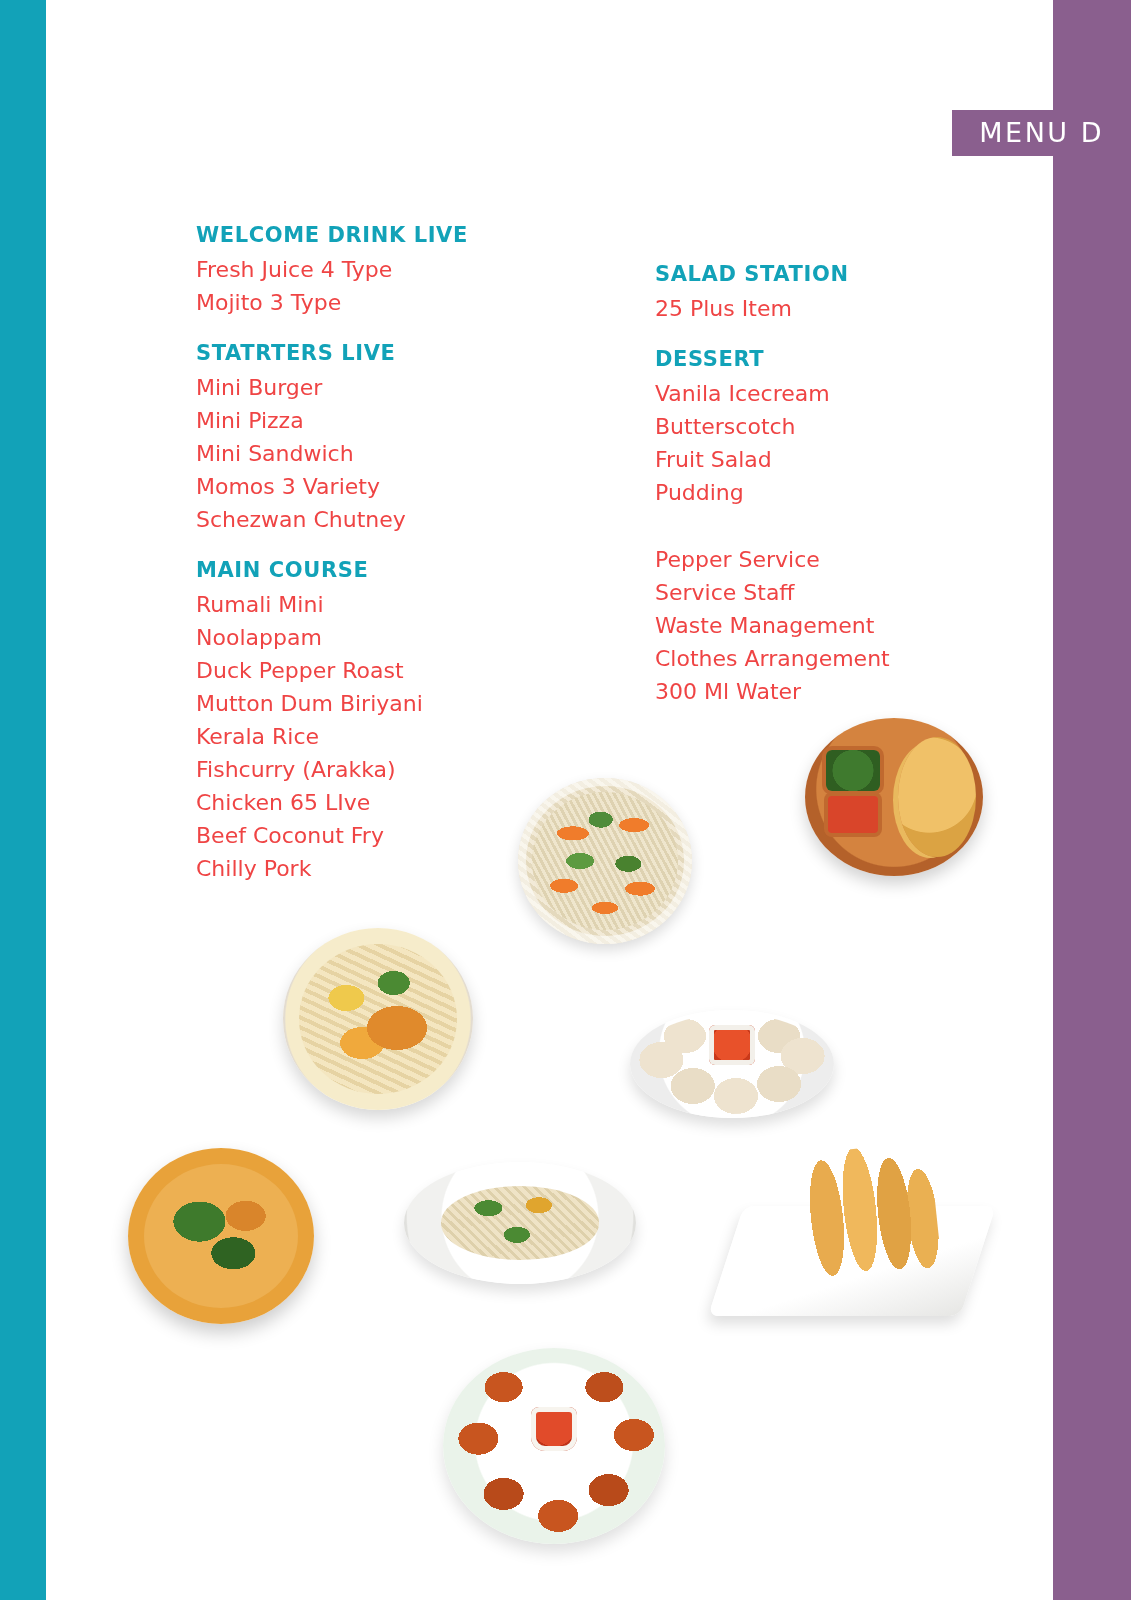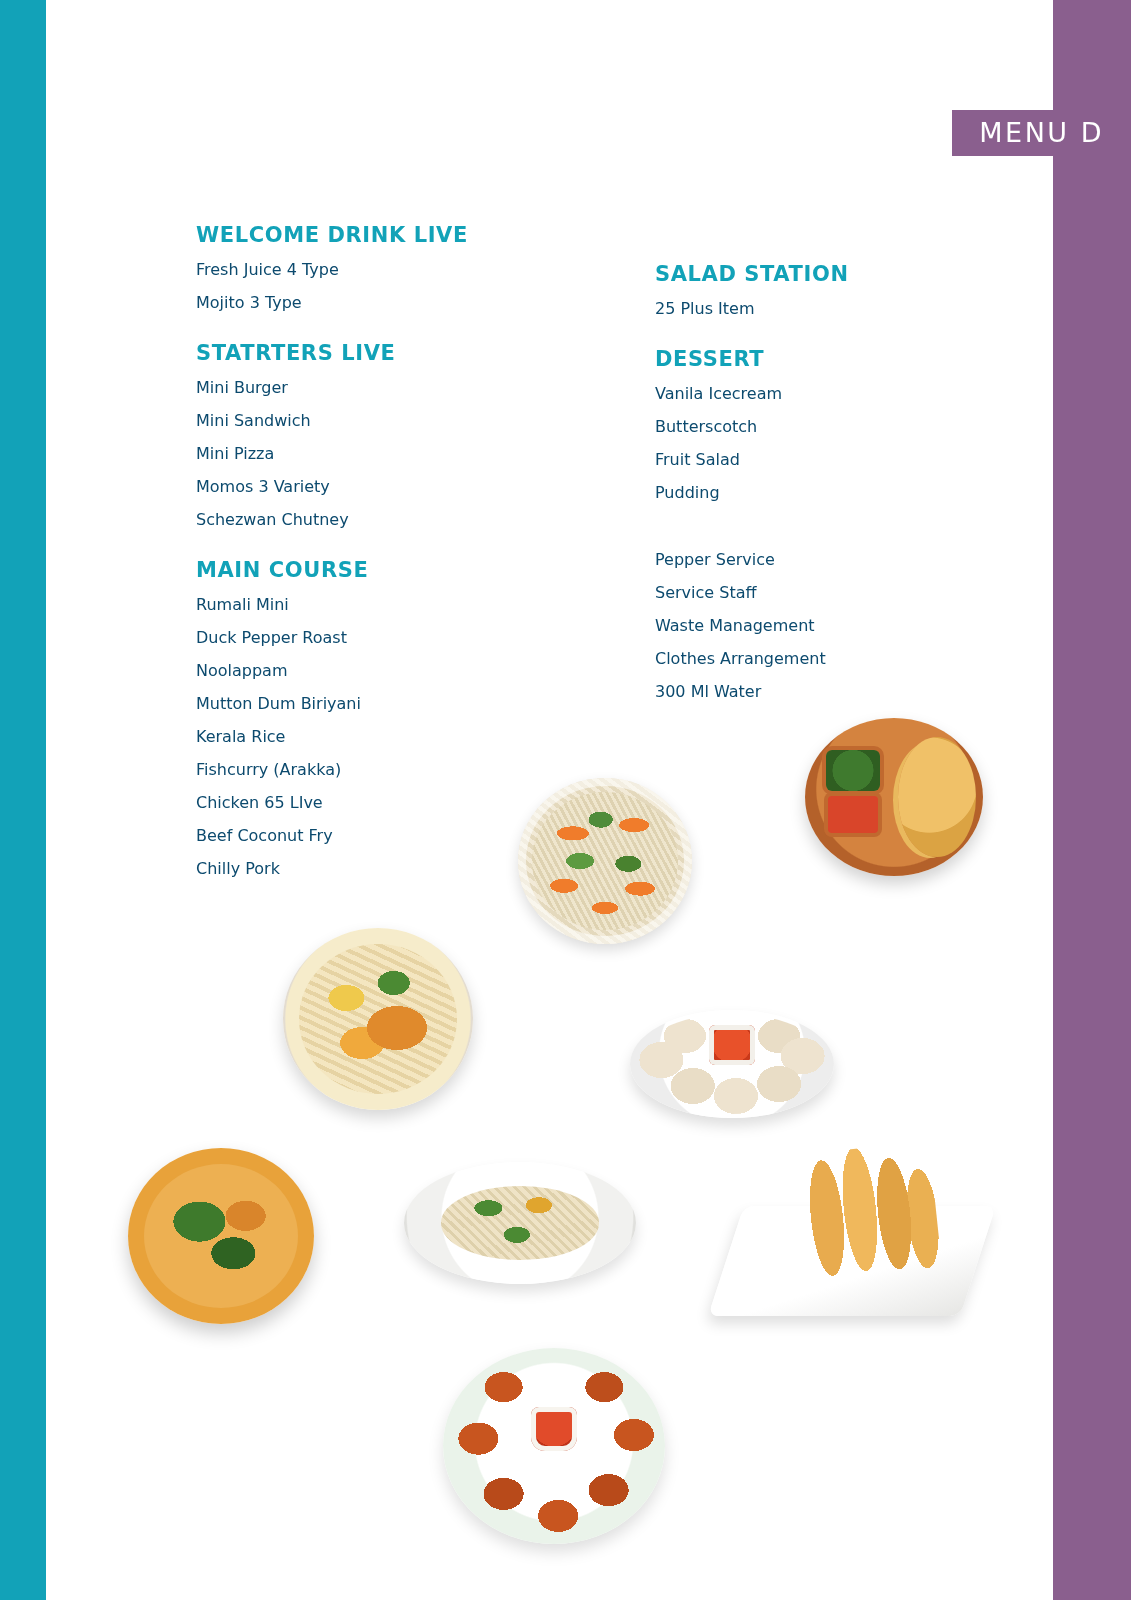--- a/index.html
+++ b/index.html
@@ -76,22 +76,22 @@
   .section.tight { margin-bottom: 0; }
 
   .section-head {
     color: #12a2b8;
     font-size: 21px;
     font-weight: 700;
     letter-spacing: 0.6px;
     margin-bottom: 6px;
   }
   .item {
-    color: #0c4a6e;
-    font-size: 16px;
+    color: #ef4444;
+    font-size: 22px;
     line-height: 33px;
     font-weight: 400;
   }
   .plain-block { margin-top: 34px; }
 
   
   .food { position: absolute; }
 
   
   .noodles {
@@ -301,31 +301,31 @@
 
     <div class="section">
       <div class="section-head">WELCOME DRINK LIVE</div>
       <div class="item">Fresh Juice 4 Type</div>
       <div class="item">Mojito 3 Type</div>
     </div>
 
     <div class="section">
       <div class="section-head">STATRTERS LIVE</div>
       <div class="item">Mini Burger</div>
+      <div class="item">Mini Pizza</div>
       <div class="item">Mini Sandwich</div>
-      <div class="item">Mini Pizza</div>
       <div class="item">Momos 3 Variety</div>
       <div class="item">Schezwan Chutney</div>
     </div>
 
     <div class="section">
       <div class="section-head">MAIN COURSE</div>
       <div class="item">Rumali Mini</div>
+      <div class="item">Noolappam</div>
       <div class="item">Duck Pepper Roast</div>
-      <div class="item">Noolappam</div>
       <div class="item">Mutton Dum Biriyani</div>
       <div class="item">Kerala Rice</div>
       <div class="item">Fishcurry (Arakka)</div>
       <div class="item">Chicken 65 LIve</div>
       <div class="item">Beef Coconut Fry</div>
       <div class="item">Chilly Pork</div>
     </div>
 
   </div>
 

